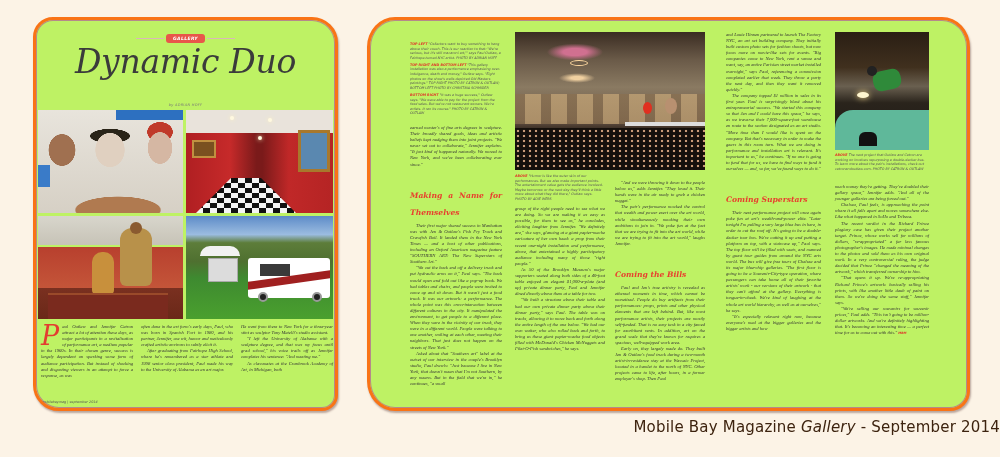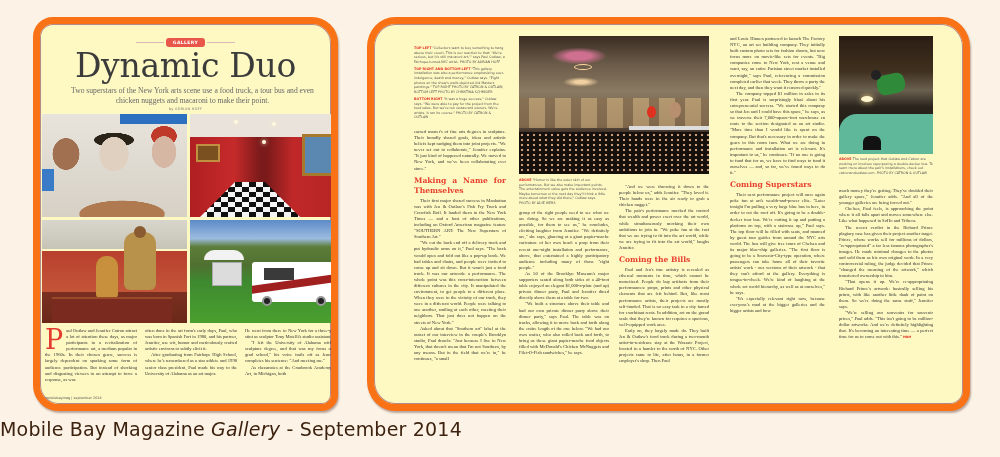--- a/index.html
+++ b/index.html
@@ -1,23 +1,24 @@
 <!DOCTYPE html>
 <html><head>
 <meta charset="utf-8">
 <style>
   * { box-sizing: border-box; margin: 0; padding: 0; }
   html, body { width: 1000px; height: 457px; overflow: hidden; }
   body { background: #fcf3e6; position: relative; font-family: "DejaVu Serif", serif; color: #2a2a2a; }
 
   .page {
-    position: absolute; background: #fef9c3;
-    border: 7px solid #f97316;
+    position: absolute; background: #bef264;
+    border: 3px solid #f97316;
     box-shadow: inset 0 0 0 1px #b58a8a, 1px 2px 2px rgba(60,20,20,0.35);
     overflow: hidden;
+    font-style: italic;
   }
   #left-page { left: 33px; top: 17px; width: 305px; height: 394px; border-radius: 20px 26px 16px 26px / 20px 26px 16px 26px; }
   #right-page { left: 367px; top: 17px; width: 603px; height: 394px; border-radius: 28px 28px 20px 28px / 30px 30px 20px 30px; }
 
   
   .gallery-badge-row { position: absolute; top: 13px; left: 0; width: 100%; height: 10px; display: flex; justify-content: center; align-items: center; }
   .gallery-badge-row .rule { width: 28px; height: 1px; background: #d9b8b8; }
   .gallery-badge { background: #e8574a; color: #fff; font-family: "DejaVu Sans", sans-serif; font-size: 4.5px; font-weight: bold; letter-spacing: 0.4px; padding: 2px 7px; border-radius: 3px; margin: 0 2px; }
   .title { position: absolute; top: 25px; left: 0; width: 100%; text-align: center; font-family: "DejaVu Serif", serif; font-size: 33px; font-weight: normal; color: #3b3b3b; letter-spacing: -0.3px; line-height: 34px; }
   .deck { position: absolute; top: 62px; left: 30px; width: 245px; text-align: center; font-family: "Liberation Serif", serif; font-size: 7.6px; color: #666; line-height: 10px; }
@@ -74,21 +75,21 @@
   .col { font-family: "Liberation Serif", serif; font-size: 4.6px; line-height: 6.1px; color: #333; text-align: justify; }
   .col p { text-indent: 6px; }
   .col p.noindent { text-indent: 0; }
   .dropcap { float: left; font-family: "DejaVu Serif", serif; font-size: 27px; line-height: 22px; color: #e33d30; margin: 1px 3px 0 0; }
   .folio { position: absolute; left: 5px; bottom: 4px; font-family: "DejaVu Sans", sans-serif; font-size: 3.4px; color: #555; }
 
   
   .captions { position: absolute; top: 22px; left: 40px; width: 92px; font-family: "DejaVu Sans", sans-serif; font-size: 3.3px; line-height: 4.6px; color: #555; }
   .captions p { margin-bottom: 2.5px; }
   .cap-label { color: #e0362a; font-weight: bold; }
-  .subhead { font-family: "DejaVu Serif", serif; font-weight: bold; color: #e8402e; font-size: 7.6px; line-height: 10px; margin: 4px 0 2px 0; text-indent: 0 !important; }
+  .subhead { font-family: "DejaVu Serif", serif; font-weight: bold; color: #e8402e; font-size: 7.6px; line-height: 17px; margin: 19px 0 2px 0; text-indent: 0 !important; }
 
   #r-col1 { position: absolute; top: 105px; left: 40px; width: 92px; }
   #r-col2 { position: absolute; top: 162px; left: 145px; width: 90px; }
   #r-col3 { position: absolute; top: 162px; left: 245px; width: 90px; }
   #r-col4 { position: absolute; top: 12px; left: 356px; width: 95px; }
   #r-col5 { position: absolute; top: 140px; left: 465px; width: 94px; }
 
   #photo-hall { position: absolute; top: 12px; left: 145px; width: 190px; height: 138px; background:
       radial-gradient(ellipse 40px 12px at 60px 20px, #d07090 30%, transparent 70%),
       radial-gradient(ellipse 30px 8px at 62px 46px, #f0d0a0 20%, transparent 60%),
@@ -108,34 +109,33 @@
       linear-gradient(180deg, #2a1e14 0%, #40301e 30%, #6a6050 46%, #2a241c 60%, #1c1814 100%); overflow: hidden; }
   #photo-bus .bus { position: absolute; bottom: 0; left: 0; width: 94px; height: 40px; background: #5fb89a; border-radius: 18px 0 0 0; }
   #photo-bus .bus-window { position: absolute; bottom: 4px; left: 24px; width: 18px; height: 14px; background: #121212; border-radius: 6px 6px 0 0; }
   #photo-bus .worker { position: absolute; top: 38px; left: 38px; width: 28px; height: 20px; background: #2f8a3a; border-radius: 8px; transform: rotate(-12deg); }
   #photo-bus .worker-head { position: absolute; top: 34px; left: 32px; width: 10px; height: 10px; border-radius: 50%; background: #222; }
   #photo-bus .spark { position: absolute; top: 60px; left: 22px; width: 12px; height: 6px; border-radius: 50%; background: #fff6d0; box-shadow: 0 0 6px #ffdf90; }
   .bus-caption { position: absolute; top: 133px; left: 465px; width: 94px; font-family: "DejaVu Sans", sans-serif; font-size: 3.3px; line-height: 4.6px; color: #555; }
   .endmark { color: #e0362a; font-family: "DejaVu Sans", sans-serif; font-size: 3px; font-weight: bold; }
 
   
-  .screen-caption { position: absolute; top: 418px; left: 0; width: 1000px; text-align: left; font-family: "DejaVu Sans", sans-serif; font-size: 19px; color: #3d230f; letter-spacing: 0.2px; }
+  .screen-caption { position: absolute; top: 418px; left: 0; width: 1000px; text-align: right; font-family: "DejaVu Sans", sans-serif; font-size: 15px; color: #3d230f; letter-spacing: 0.2px; }
   .screen-caption em { font-style: italic; }
 </style>
 </head>
 <body>
 
 <div class="page" id="left-page">
   <div class="gallery-badge-row">
     <span class="rule"></span>
     <span class="gallery-badge">GALLERY</span>
     <span class="rule"></span>
   </div>
   <h1 class="title">Dynamic Duo</h1>
-  <p class="deck">Two superstars of the New York arts scene use a food truck, a tour bus and even chicken nuggets and macaroni to make their point.</p>
   <p class="byline">by ADRIAN HOFF</p>
 
   <div class="photo-grid">
     <div class="photo" id="photo-mosaic">
       <span class="blue-strip"></span>
       <span class="blue-patch"></span>
     </div>
     <div class="photo" id="photo-gallery-room">
       <span class="frame-left"></span>
       <span class="frame-right"></span>

